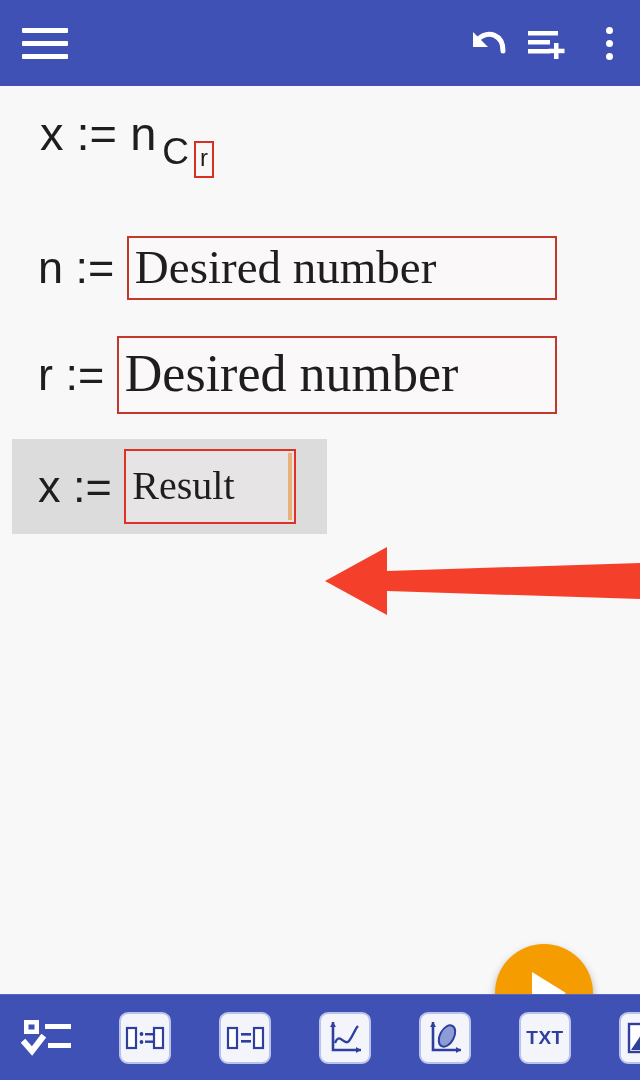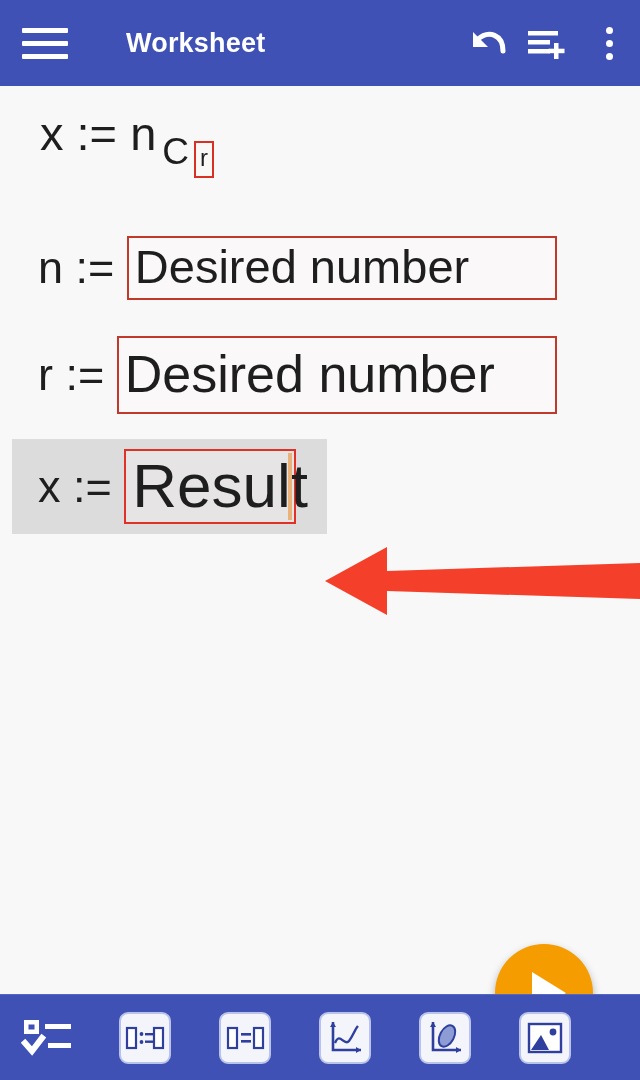--- a/index.html
+++ b/index.html
@@ -60,39 +60,40 @@
   
   .row{
     position:absolute; display:flex; align-items:center;
   }
   .row .label{ font-size:45px; color:#1e1e1e; white-space:pre; line-height:52px; }
   .field{
     border:2px solid #c0392b;
     background:#faf8f8;
     display:flex; align-items:center;
     padding:2px 12px 4px 6px;
+    font-family:Liberation Serif, serif;
   }
   .field .ftext{ color:#1e1e1e; white-space:pre; }
 
   #row-n{ left:38px; top:150px; }
   #row-n .field{ height:64px; width:430px; }
   #row-n .ftext{ font-size:47px; line-height:52px; }
 
   #row-r{ left:38px; top:250px; }
   #row-r .field{ height:78px; width:440px; }
   #row-r .ftext{ font-size:52px; line-height:58px; }
 
   
   .selected-band{
     position:absolute; left:12px; top:353px; width:315px; height:95px;
     background:#dcdcdc;
   }
   #row-x{ left:38px; top:363px; }
   #row-x .field{ height:75px; width:172px; background:#e6e4e4; border-color:#e03126; position:relative; }
-  #row-x .ftext{ font-size:62px; line-height:56px; }
+  #row-x .ftext{ font-size:40px; line-height:56px; }
   .caret{
     position:absolute; right:2px; top:2px; bottom:2px; width:4px; background:#e8b27a;
   }
 
   
   .arrow-svg{ position:absolute; left:325px; top:455px; width:315px; height:80px; pointer-events:none; }
 
   
   .fab{
     position:absolute; left:495px; top:858px; width:98px; height:98px;
@@ -136,21 +137,20 @@
 
 <div class="appbar">
 
   <div class="hamburger">
     <span></span>
     <span></span>
     <span></span>
   </div>
 
   <div class="titles">
-    <div class="title">Worksheet</div>
   </div>
 
   <div class="appbar-actions">
 
     <div class="act">
       <svg width="44" height="40" viewBox="0 0 44 40">
         <path d="M10 9 L10 24 L25 24 Z" fill="#fff"></path>
         <path d="M14 17 C26 6, 40 12, 40 28" stroke="#fff" stroke-width="5" fill="none" stroke-linecap="round"></path>
       </svg>
     </div>
@@ -273,20 +273,25 @@
     <span class="chip">
       <svg width="38" height="38" viewBox="0 0 38 38">
         <path d="M7 3 L7 31 L35 31" stroke="#2e3f9e" stroke-width="2.6" fill="none"></path>
         <path d="M7 3 L4 8 L10 8 Z" fill="#2e3f9e"></path>
         <path d="M35 31 L30 28 L30 34 Z" fill="#2e3f9e"></path>
         <ellipse cx="21" cy="17" rx="7" ry="11.5" transform="rotate(28 21 17)" fill="#8d9cd4" stroke="#2e3f9e" stroke-width="2"></ellipse>
       </svg>
     </span>
   </div>
 
+  <div class="tool">
+    <span class="chip">
+      <span class="txt-label">TXT</span>
+    </span>
+  </div>
 
   <div class="tool">
     <span class="chip">
       <svg width="36" height="32" viewBox="0 0 36 32">
         <rect x="2" y="2" width="32" height="28" fill="#fff" stroke="#2e3f9e" stroke-width="2.4"></rect>
         <path d="M4 28 L14 13 L22 28 Z" fill="#2e3f9e"></path>
         <circle cx="26" cy="10" r="3.4" fill="#2e3f9e"></circle>
       </svg>
     </span>
   </div>

